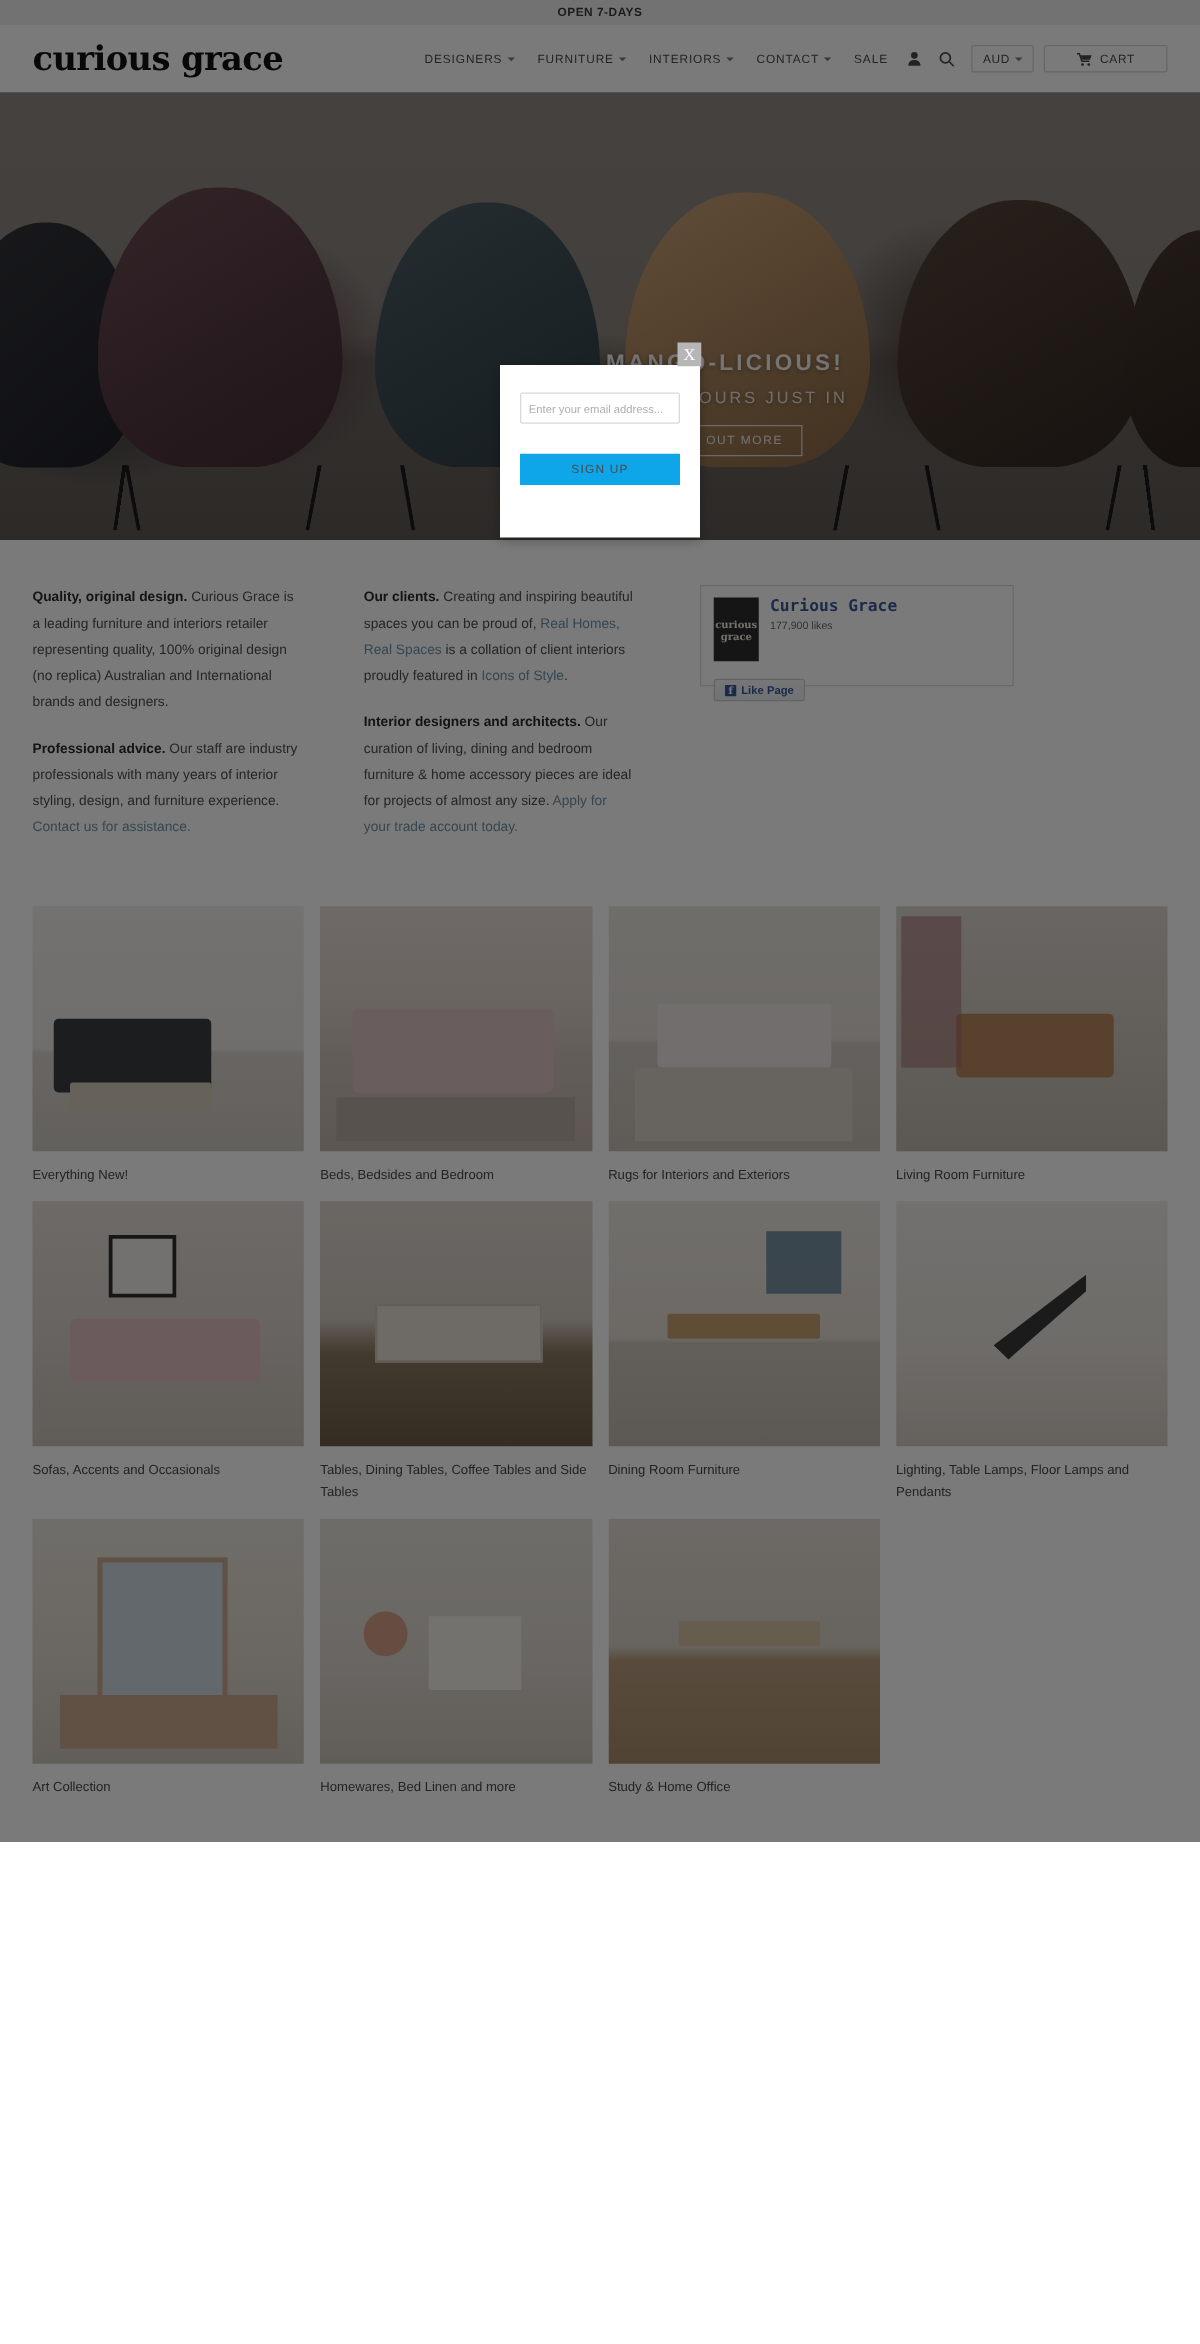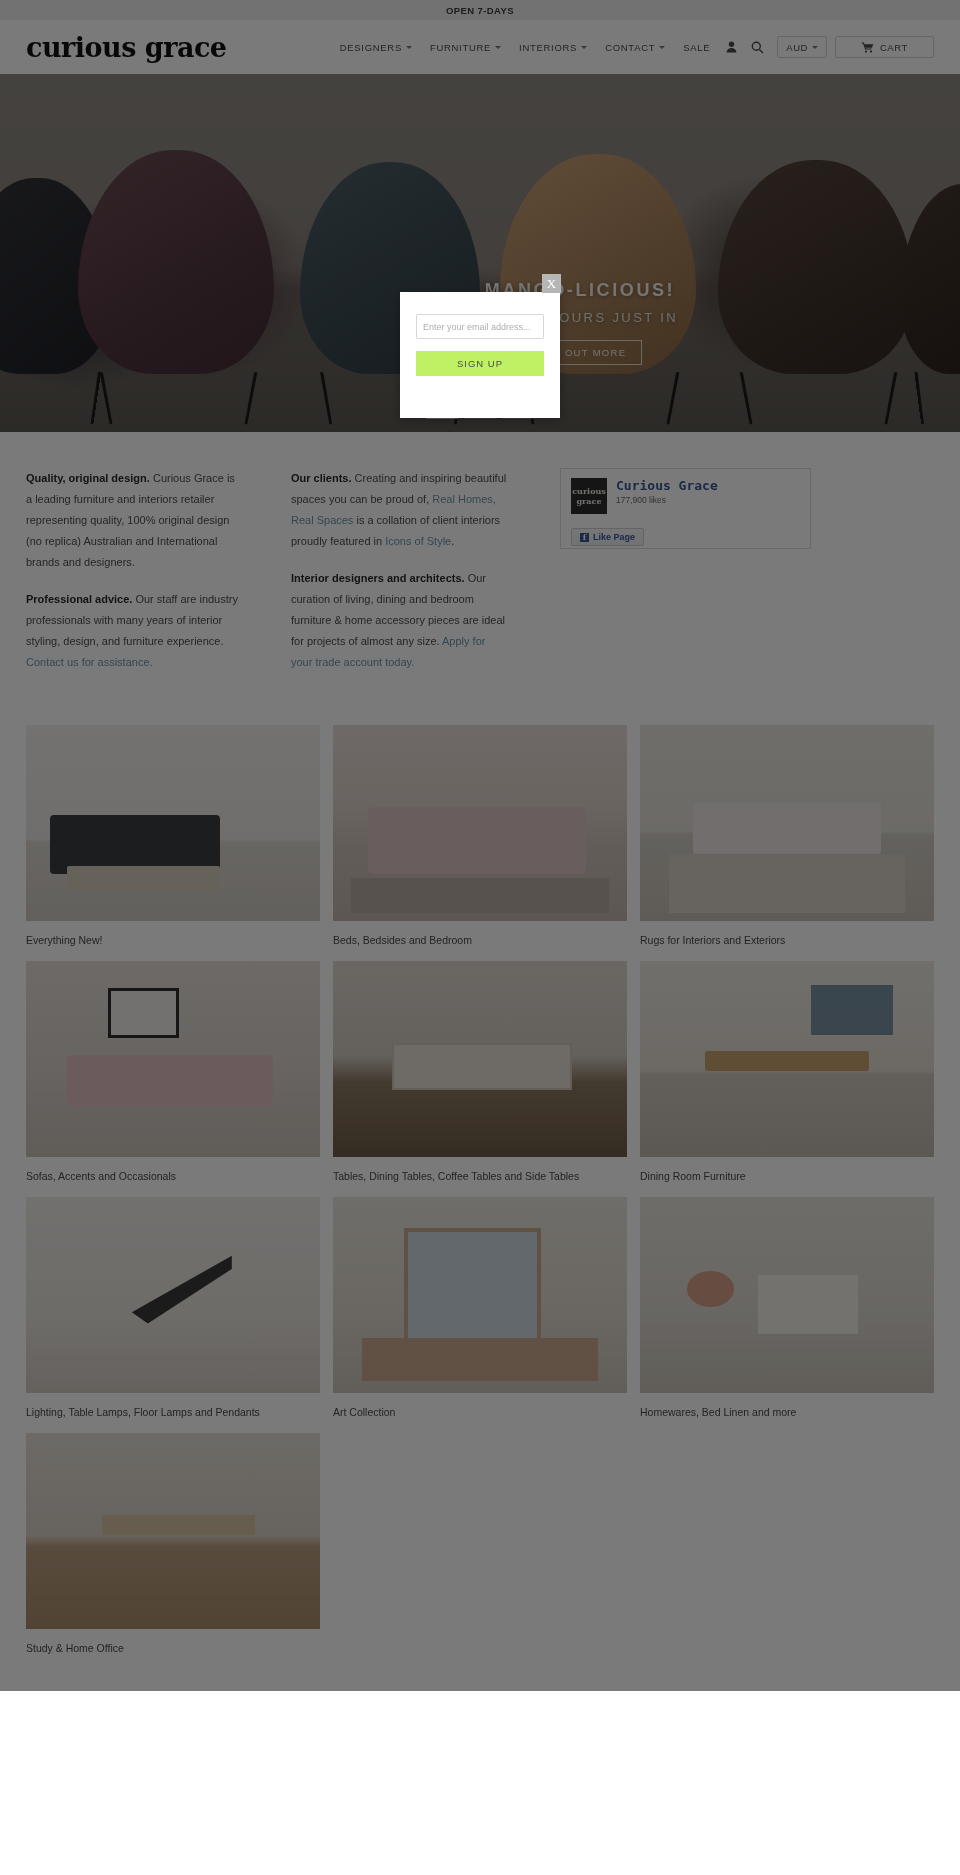--- a/index.html
+++ b/index.html
@@ -232,21 +232,21 @@
   .fb-widget {
     width: 251px;
     border: 1px solid #dcdcdc;
     background: #fff;
     height: 81px;
     padding: 9px 10px;
     margin-left: 4px;
   }
   .fb-top { display: flex; gap: 9px; }
   .fb-logo {
-    width: 36px; height: 36px;
+    width: 36px; height: 51px;
     background: #2c2c2c;
     color: #f0ece4;
     font-family: "DejaVu Serif", serif;
     font-size: 8px;
     font-weight: 700;
     line-height: 10px;
     display: flex;
     flex-direction: column;
     align-items: center;
     justify-content: center;
@@ -282,21 +282,21 @@
     font-weight: 700;
     line-height: 9px;
     text-align: center;
     font-family: "DejaVu Serif", serif;
   }
 
   
   .grid {
     padding: 6px 26px 22px;
     display: grid;
-    grid-template-columns: repeat(3, 1fr);
+    grid-template-columns: repeat(4, 1fr);
     column-gap: 13px;
     row-gap: 0;
   }
   .cell { padding-bottom: 12px; cursor: pointer; }
   .cell-img {
     width: 100%;
     height: 196px;
     background: #cfcac4;
     position: relative;
     overflow: hidden;
@@ -407,24 +407,24 @@
     border: 1px solid #d8d8d8;
     border-radius: 2px;
     padding: 0 6px;
     font-size: 9px;
     color: #8d8d8d;
     font-family: "Liberation Sans", sans-serif;
     outline: none;
   }
   .modal-input::placeholder { color: #aeaeae; }
   .modal-btn {
-    margin-top: 12px;
+    margin-top: 24px;
     width: 100%;
     height: 25px;
-    background: #bef264;
+    background: #0ea5e9;
     border: none;
     font-size: 9.5px;
     letter-spacing: 1px;
     color: #4b4b4b;
     font-family: "Liberation Sans", sans-serif;
     cursor: pointer;
   }
 </style>
 </head>
 <body>
@@ -558,20 +558,24 @@
   <div class="cell">
     <div class="cell-img s1"></div>
     <div class="cell-label">Beds, Bedsides and Bedroom</div>
   </div>
 
   <div class="cell">
     <div class="cell-img s2"></div>
     <div class="cell-label">Rugs for Interiors and Exteriors</div>
   </div>
 
+  <div class="cell">
+    <div class="cell-img s3"></div>
+    <div class="cell-label">Living Room Furniture</div>
+  </div>
 
   <div class="cell">
     <div class="cell-img s4"></div>
     <div class="cell-label">Sofas, Accents and Occasionals</div>
   </div>
 
   <div class="cell">
     <div class="cell-img s5"></div>
     <div class="cell-label">Tables, Dining Tables, Coffee Tables and Side Tables</div>
   </div>

